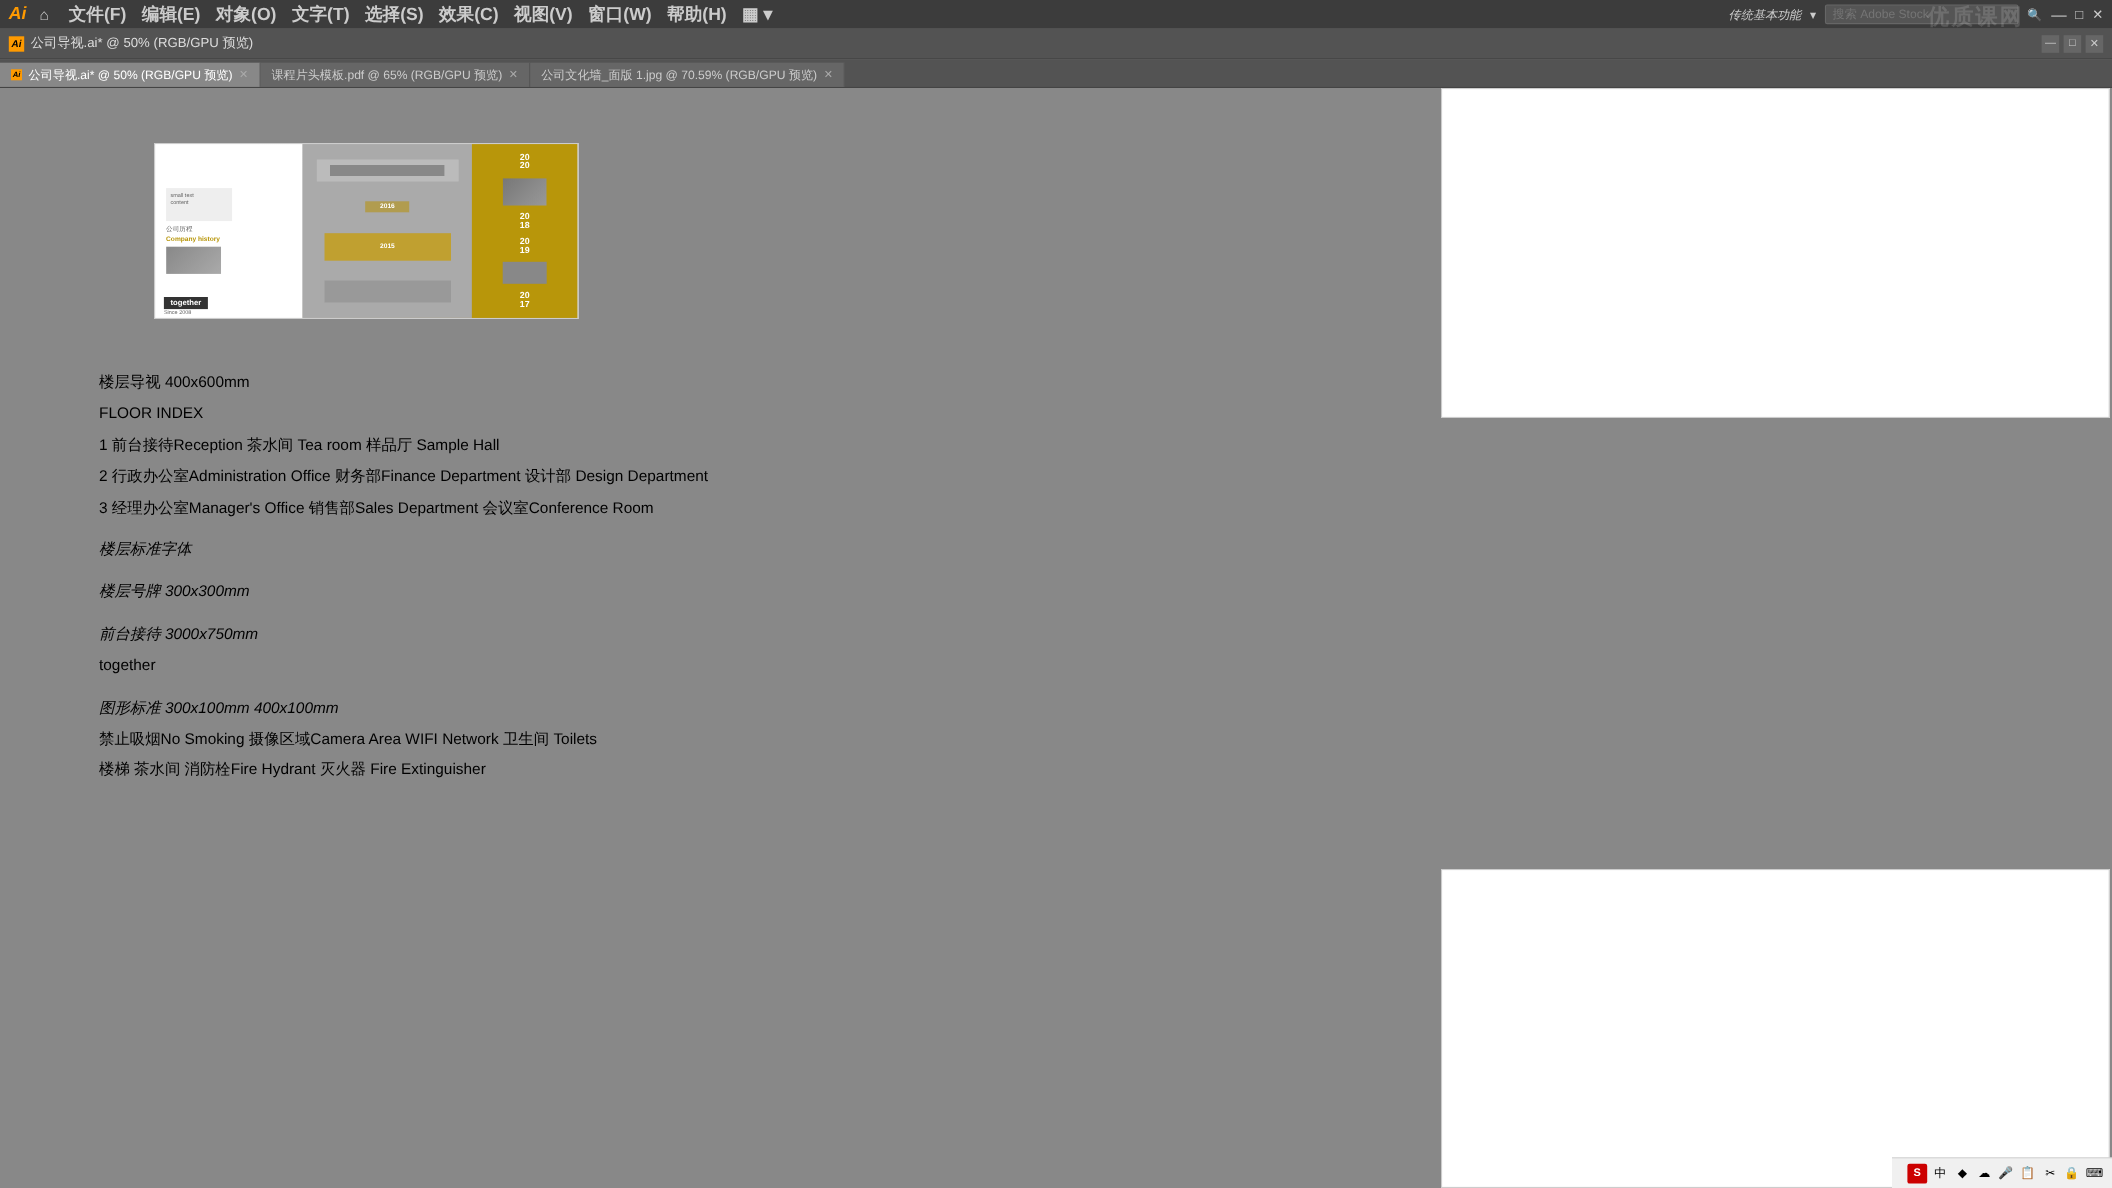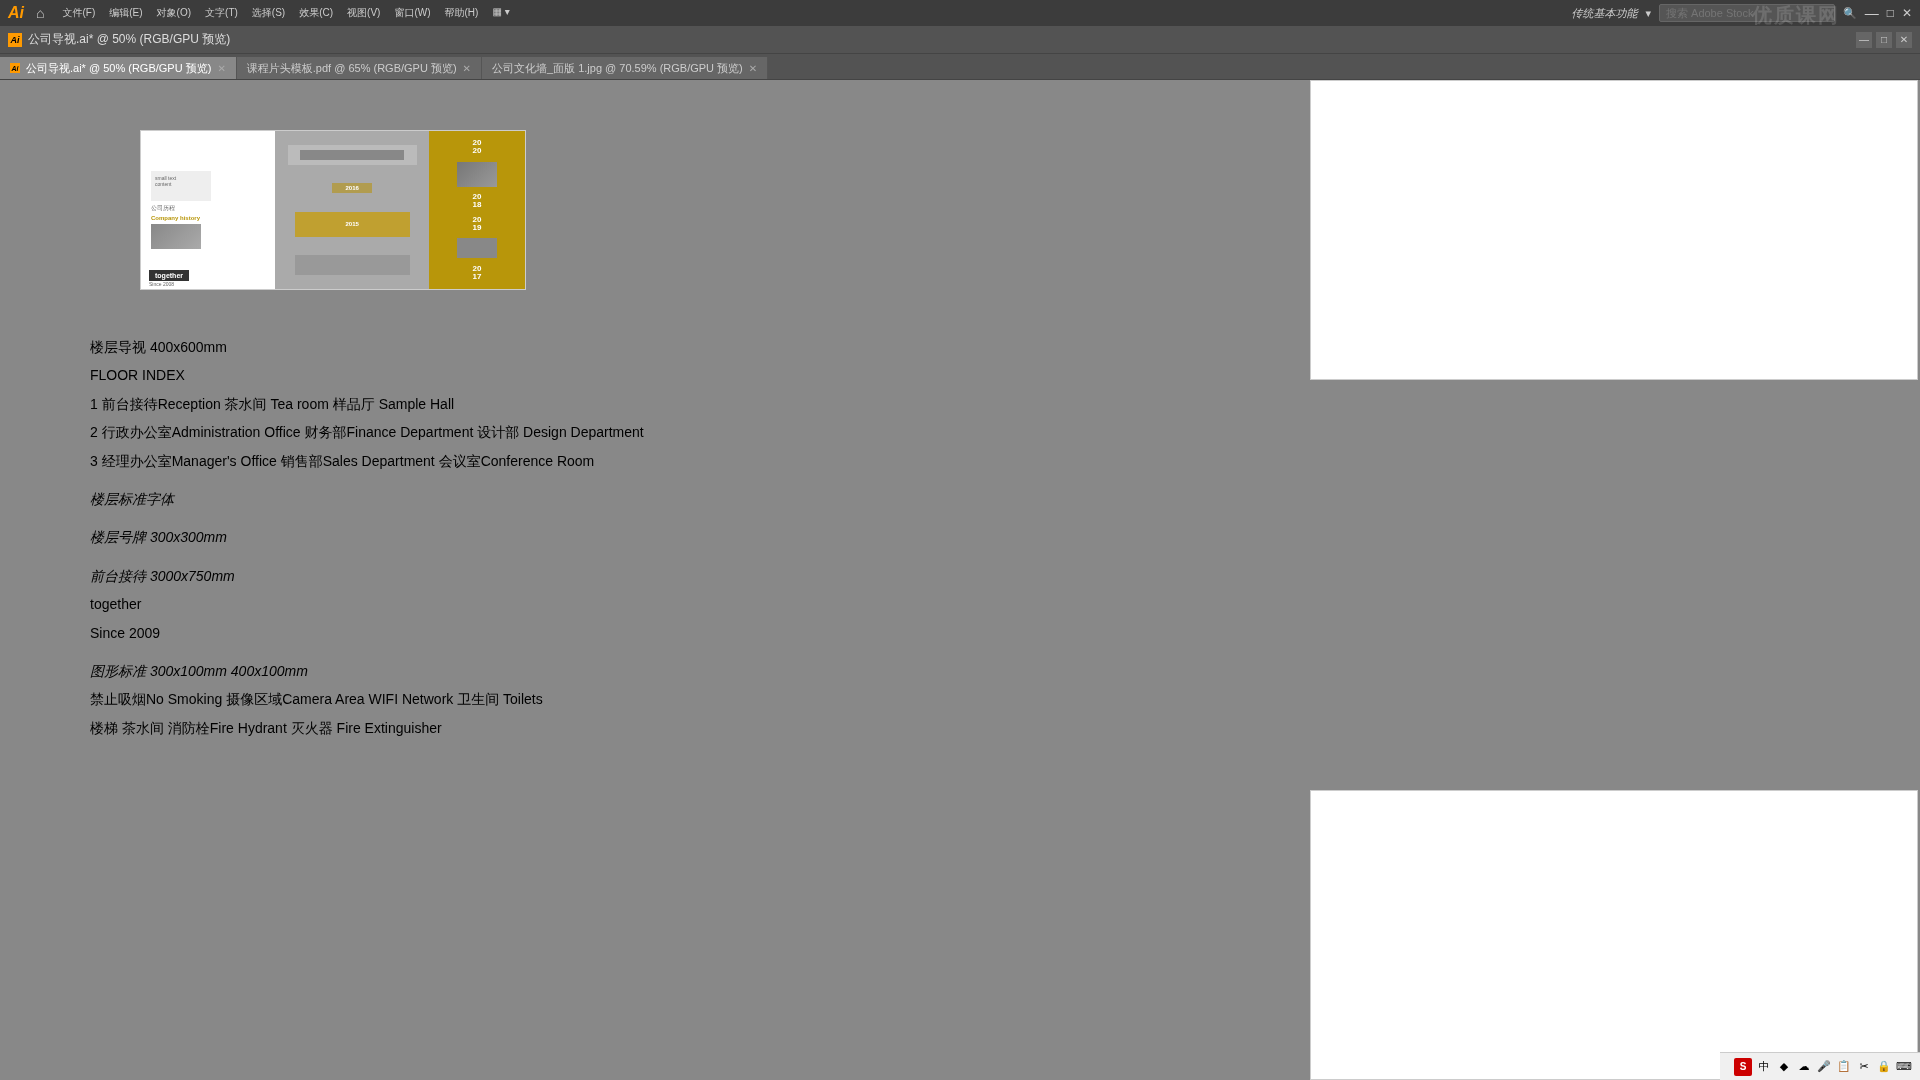--- a/index.html
+++ b/index.html
@@ -36,23 +36,24 @@
       font-size: 14px;
       margin-right: 8px;
     }
     #menu-bar .menu-items {
       display: flex;
       gap: 2px;
       flex: 1;
     }
     #menu-bar .menu-item {
       color: #ccc;
-      font-size: 10px;
+      font-size: 16px;
       padding: 2px 6px;
       cursor: pointer;
+      font-weight: bold;
     }
     .menu-right {
       display: flex;
       align-items: center;
       gap: 8px;
       color: #ccc;
       font-size: 11px;
     }
     .search-box {
       display: flex;
@@ -483,21 +484,20 @@
       <p>1  前台接待Reception  茶水间 Tea room 样品厅 Sample Hall</p>
       <p>2 行政办公室Administration Office 财务部Finance Department 设计部 Design Department</p>
       <p>3 经理办公室Manager's Office 销售部Sales Department 会议室Conference Room</p>
 
       <p class="section-gap">楼层标准字体</p>
 
       <p class="section-gap">楼层号牌 300x300mm</p>
 
       <p class="section-gap">前台接待 3000x750mm</p>
       <p>together</p>
-      <p>Since 2009</p>
 
       <p class="section-gap">图形标准 300x100mm  400x100mm</p>
       <p>禁止吸烟No Smoking 摄像区域Camera Area WIFI Network 卫生间 Toilets</p>
       <p>楼梯 茶水间 消防栓Fire Hydrant 灭火器 Fire Extinguisher</p>
     </div>
 
   </div>
 
   <div id="right-panel">
     <div class="white-panel-top"></div>

